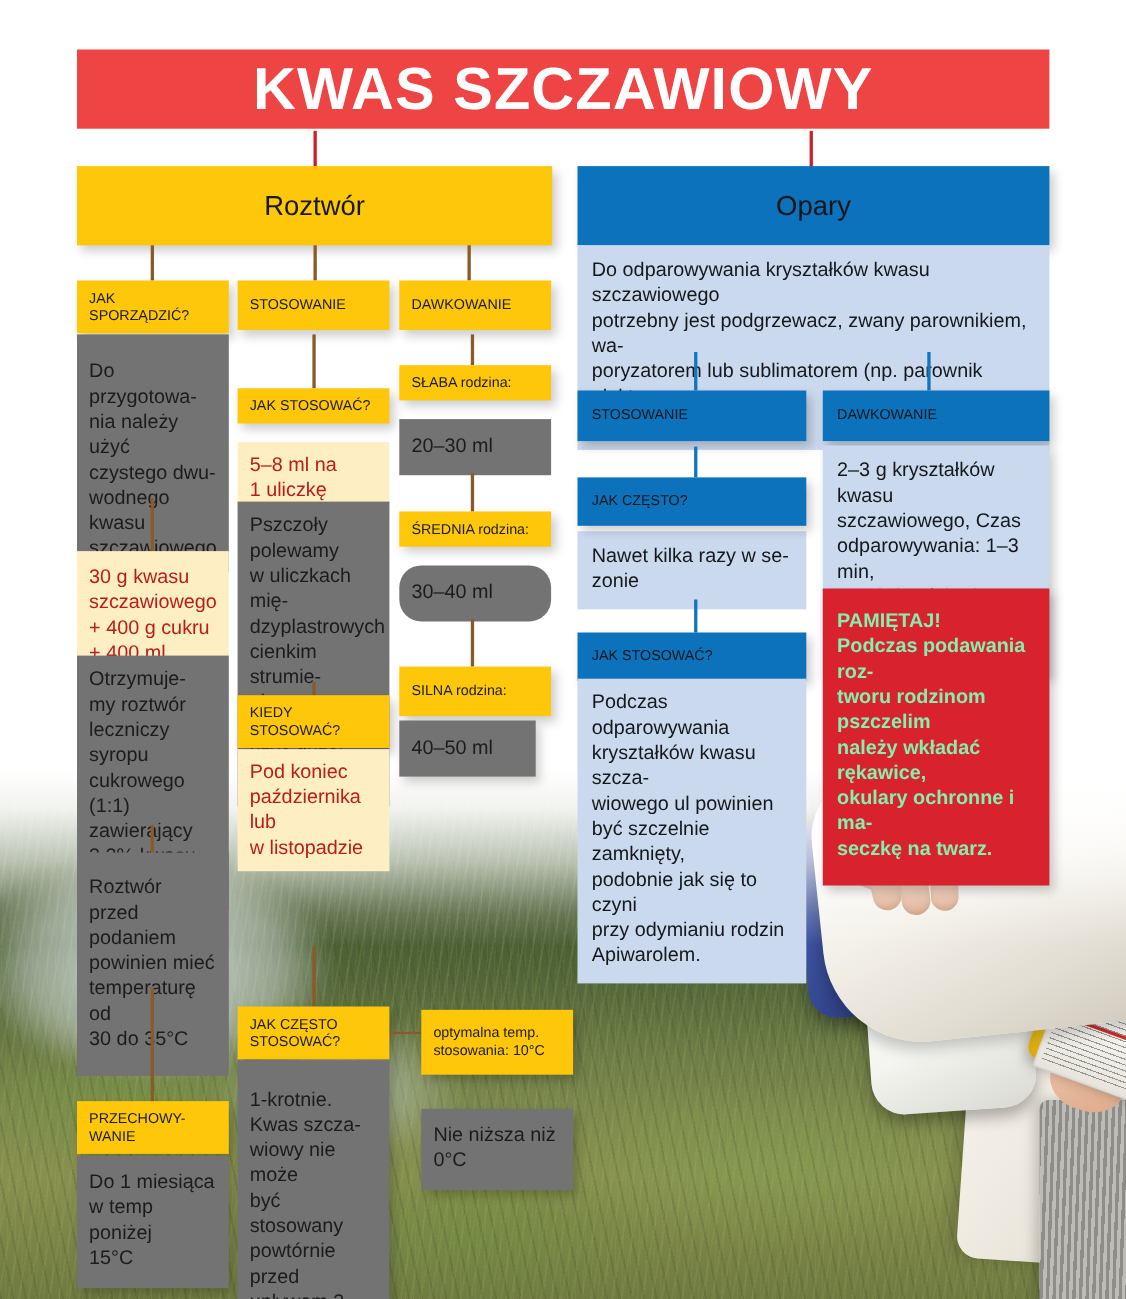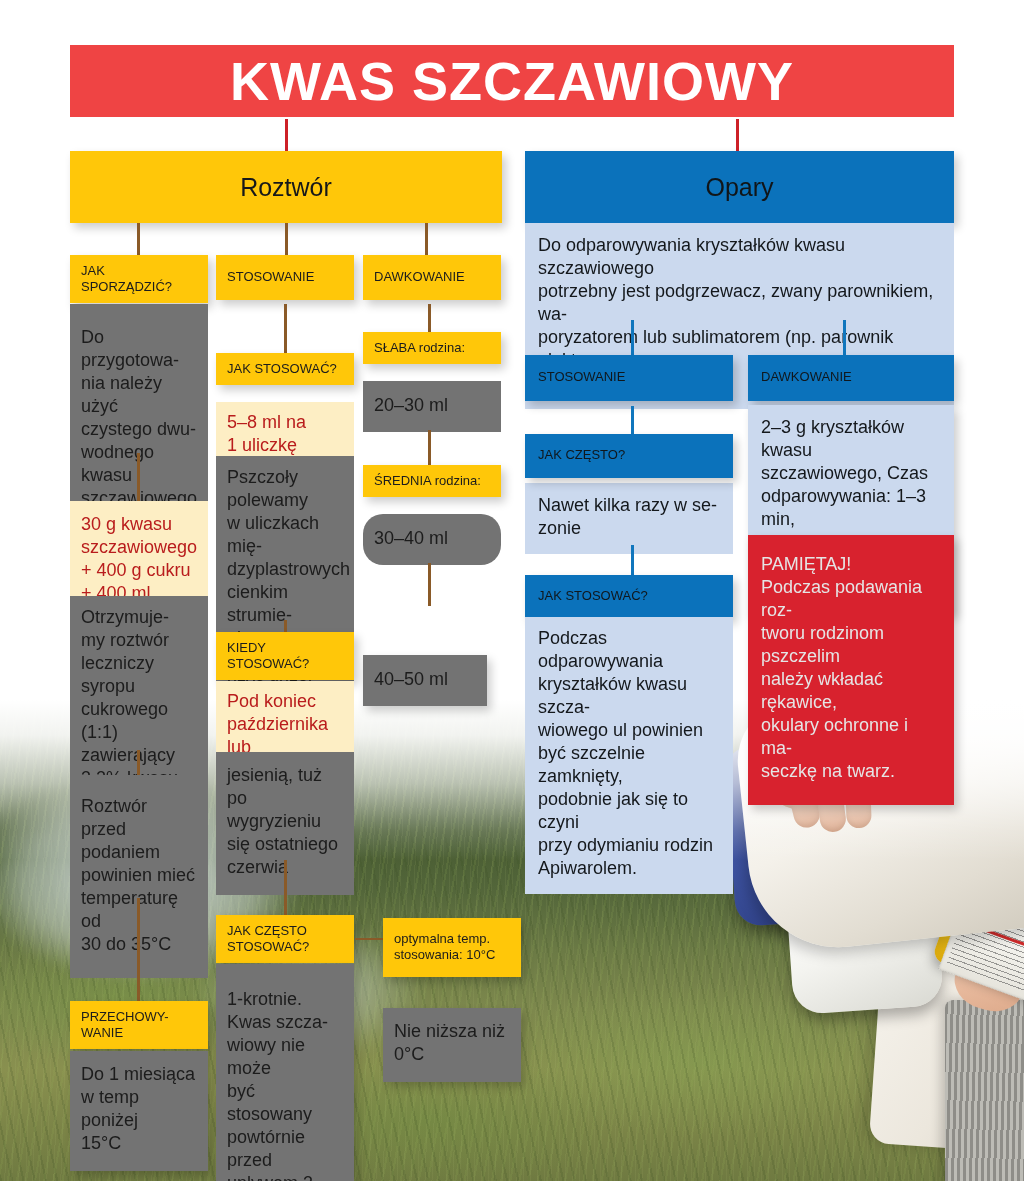--- a/index.html
+++ b/index.html
@@ -172,21 +172,21 @@
   .conn-blue{background:#1076bd;}
 
   
   .box{position:absolute;box-sizing:border-box;}
   .shadow{box-shadow:4px 5px 9px rgba(0,0,0,.20);}
   .hdr-y{background:#ffc709;color:#1c1c1c;}
   .hdr-b{background:#0b72bb;color:#10171c;}
   .body-cream-a{background:#737373;color:#1c1c1c;}
   .body-cream-b{background:#fdeec4;color:#b91c1c;}
   .body-blue{background:#cbd9ee;color:#14181c;}
-  .body-red{background:#d8222e;color:#e5e5e5;}
+  .body-red{background:#d8222e;color:#86efac;font-weight:bold;}
   .sec-title{
     display:flex;align-items:center;justify-content:center;
     font-size:25px;color:#16181a;
   }
   .sec-title.blue{color:#111518;}
   .lbl{font-size:13px;line-height:1.22;padding:8px 11px;}
   .txt{font-size:18px;line-height:1.28;padding:9px 11px 10px 11px;white-space:pre-line;}
 </style>
 </head>
 <body>
@@ -321,26 +321,20 @@
   <div class="conn conn-brown" style="left:284px;top:620px;width:3px;height:24px;"></div>
   <div class="box hdr-y shadow" style="left:216px;top:632px;width:138px;">
     <div class="lbl">KIEDY
 STOSOWAĆ?</div>
   </div>
   <div class="box body-cream-b" style="left:216px;top:681px;width:138px;">
     <div class="txt">Pod koniec
 października lub
 w listopadzie</div>
   </div>
-  <div class="box body-cream-a" style="left:216px;top:752px;width:138px;">
-    <div class="txt" style="padding-top:12px;padding-bottom:16px;">jesienią, tuż
-po wygryzieniu
-się ostatniego
-czerwia</div>
-  </div>
   <div class="conn conn-brown" style="left:284px;top:860px;width:3px;height:55px;"></div>
   <div class="box hdr-y shadow" style="left:216px;top:915px;width:138px;">
     <div class="lbl">JAK CZĘSTO
 STOSOWAĆ?</div>
   </div>
   <div class="box body-cream-a shadow" style="left:216px;top:964px;width:138px;">
     <div class="txt" style="padding-top:24px;padding-bottom:14px;">1-krotnie.
 Kwas szcza-
 wiowy nie może
 być stosowany
@@ -362,20 +356,23 @@
   </div>
   <div class="conn conn-brown" style="left:428px;top:430px;width:3px;height:35px;"></div>
   <div class="box hdr-y shadow" style="left:363px;top:465px;width:138px;">
     <div class="lbl">ŚREDNIA
 rodzina:</div>
   </div>
   <div class="box body-cream-a" style="left:363px;top:514px;width:138px;border-radius:20px;">
     <div class="txt" style="padding-top:13px;padding-bottom:15px;">30–40 ml</div>
   </div>
   <div class="conn conn-brown" style="left:428px;top:563px;width:3px;height:43px;"></div>
+  <div class="box hdr-y shadow" style="left:363px;top:606px;width:138px;">
+    <div class="lbl" style="padding-top:14px;padding-bottom:15px;">SILNA rodzina:</div>
+  </div>
   <div class="box body-cream-a shadow" style="left:363px;top:655px;width:124px;">
     <div class="txt" style="padding-top:13px;padding-bottom:15px;">40–50 ml</div>
   </div>
   <div class="conn conn-brown" style="left:355px;top:938px;width:30px;height:2px;"></div>
   <div class="box hdr-y shadow" style="left:383px;top:918px;width:138px;">
     <div class="lbl" style="padding-top:13px;padding-bottom:14px;">optymalna temp.
 stosowania:
 10°C</div>
   </div>
   <div class="box body-cream-a shadow" style="left:383px;top:1008px;width:138px;">

